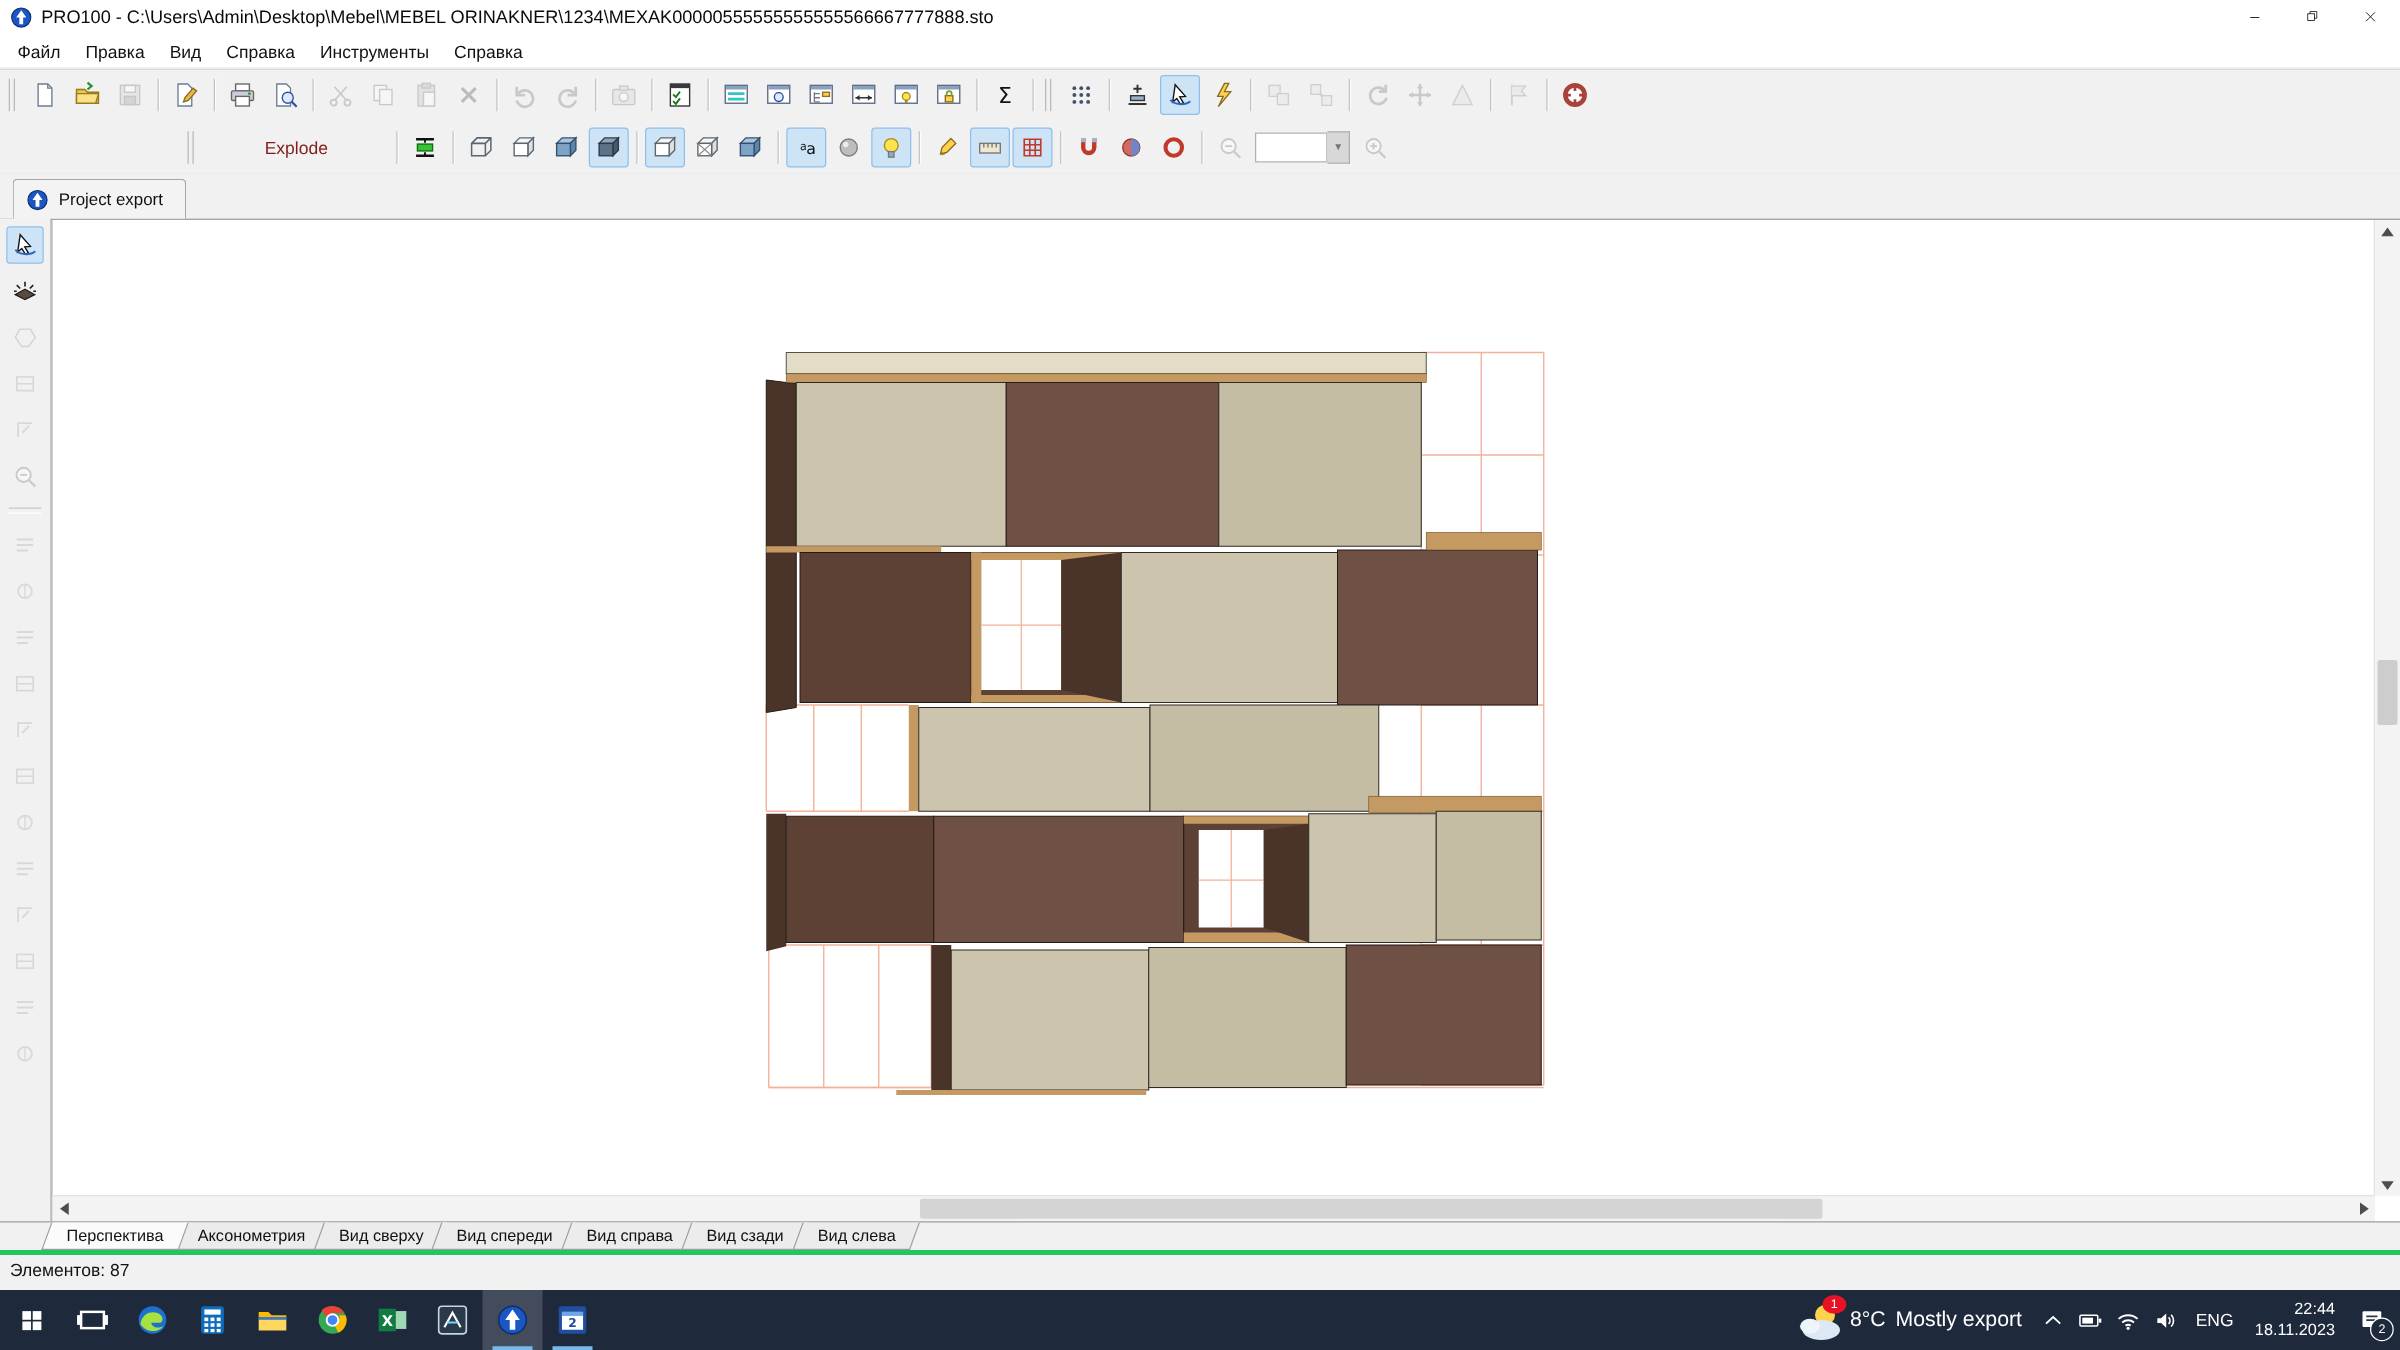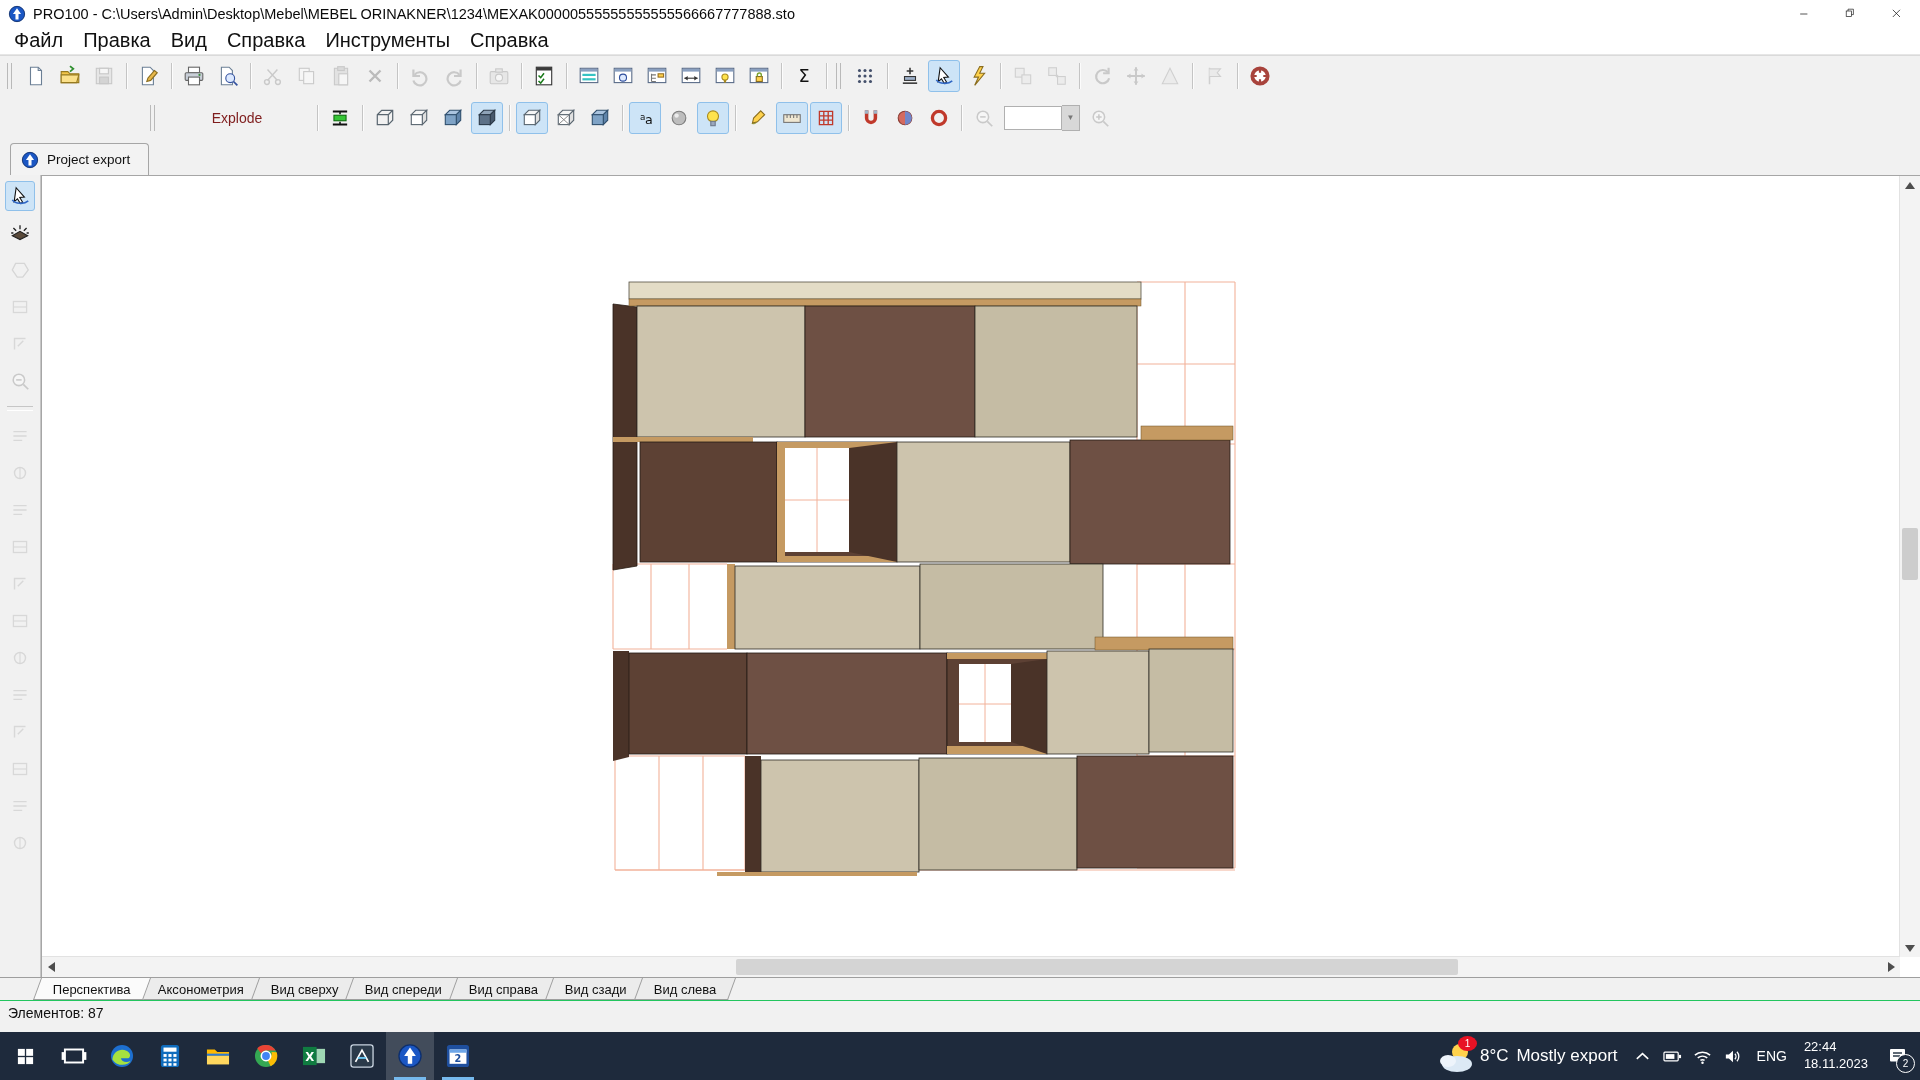--- a/index.html
+++ b/index.html
@@ -8,21 +8,21 @@
   .titlebar{position:absolute;top:0;left:0;right:0;height:27px;background:#fff;
     display:flex;align-items:center;}
   .titlebar .appico{width:18px;height:18px;margin:0 7px 0 8px;}
   .titlebar .title{font-size:14.5px;color:#0a0a0a;white-space:nowrap;}
   .winctl{margin-left:auto;display:flex;height:27px;}
   .winctl .wbtn{width:46px;height:27px;display:flex;align-items:center;justify-content:center;}
   .winctl svg{width:12px;height:12px;}
   
   .menubar{position:absolute;top:27px;left:0;right:0;height:27px;background:#fff;
     display:flex;align-items:center;padding-left:4px;border-bottom:1px solid #e6e6e6;}
-  .menu-item{font-size:20px;color:#111;padding:4px 10px;}
+  .menu-item{font-size:14px;color:#111;padding:4px 10px;}
   
   .tb{position:absolute;left:0;right:0;background:#f1f1f1;display:flex;align-items:center;}
   #toolbar1{top:55px;height:40px;border-top:1px solid #dadada;border-bottom:1px solid #d6d6d6;padding-left:3px;}
   #toolbar2{top:96px;height:43px;border-bottom:1px solid #d6d6d6;padding-left:146px;}
   .tbi{width:30px;height:30px;margin:0 1px;display:flex;align-items:center;justify-content:center;
     border:1px solid transparent;border-radius:3px;flex:none;}
   .tbi svg{width:22px;height:22px;}
   .tbi.active{background:#cde4f7;border-color:#8fc0ea;}
   .tbi.disabled{opacity:.38;filter:grayscale(1);}
   .vsep{width:1px;height:26px;background:#c4c4c4;box-shadow:1px 0 0 #fcfcfc;margin:0 5px;flex:none;}
@@ -62,21 +62,21 @@
   .hthumb{position:absolute;top:2px;bottom:2px;left:694px;width:722px;background:#d4d4d4;border-radius:2px;}
   
   .viewtabs{position:absolute;top:977px;left:0;right:0;height:23px;background:#f1f1f1;
     border-top:1px solid #9e9e9e;display:flex;align-items:stretch;padding-left:42px;}
   .vtab{transform:skewX(-20deg);background:#ececec;border:1px solid #9e9e9e;border-top:none;
     margin-left:-5px;padding:2px 15px 0 15px;height:19px;}
   .vtab.active{background:#fbfbfb;z-index:2;}
   .vtab span{display:inline-block;transform:skewX(20deg);font-size:13px;color:#111;white-space:nowrap;}
   
   .statusbar{position:absolute;top:1000px;left:0;right:0;height:32px;background:#f1f1f1;
-    border-top:1px solid #22c55e;font-size:14px;color:#111;padding:4px 0 0 8px;box-sizing:border-box;}
+    border-top:4px solid #22c55e;font-size:14px;color:#111;padding:4px 0 0 8px;box-sizing:border-box;}
   
   .taskbar{position:absolute;top:1032px;left:0;right:0;height:48px;background:#1e2a3c;
     display:flex;align-items:center;color:#fff;}
   .tk-start{width:50px;height:48px;display:flex;align-items:center;justify-content:center;}
   .tk-start svg{width:19px;height:19px;}
   .tk-search{width:356px;height:38px;background:#fff;border:1px solid #7e7e7e;display:flex;
     align-items:center;padding-left:12px;position:relative;box-sizing:border-box;}
   .tk-search svg.mag{width:17px;height:17px;margin-right:11px;}
   .tk-search input{border:none;outline:none;font-size:15px;color:#4d4d4d;font-family:inherit;width:180px;background:transparent;}
   .tk-search .bear{position:absolute;right:4px;bottom:0;width:66px;height:36px;}
@@ -87,21 +87,21 @@
   .tk-right{margin-left:auto;display:flex;align-items:center;height:48px;}
   .tk-weather{display:flex;align-items:center;gap:8px;padding:0 10px;height:48px;}
   .tk-weather .wicon{position:relative;width:34px;height:32px;}
   .tk-weather .wicon svg{width:34px;height:32px;}
   .badge{position:absolute;top:-4px;right:-5px;min-width:15px;height:15px;border-radius:50%;background:#e81224;
     color:#fff;font-size:10px;display:flex;align-items:center;justify-content:center;padding:0 2px;}
   .wtemp{font-size:17px;} .wcond{font-size:17px;}
   .trayico{width:30px;height:48px;display:flex;align-items:center;justify-content:center;flex:none;}
   .trayico svg{width:19px;height:19px;}
   .tk-lang{font-size:14px;padding:0 9px;}
-  .tk-clock{font-size:13px;line-height:1.3;text-align:left;padding:0 8px;white-space:nowrap;}
+  .tk-clock{font-size:13px;line-height:1.3;text-align:right;padding:0 8px;white-space:nowrap;}
   .tk-notif{position:relative;width:44px;height:48px;display:flex;align-items:center;justify-content:center;}
   .tk-notif svg{width:20px;height:20px;}
   .nbadge{position:absolute;right:5px;bottom:7px;width:17px;height:17px;border-radius:50%;
     background:#1e2a3c;border:1.5px solid #fff;color:#fff;font-size:10px;display:flex;
     align-items:center;justify-content:center;}
 </style>
 </head>
 <body>
 
 <div class="titlebar">

